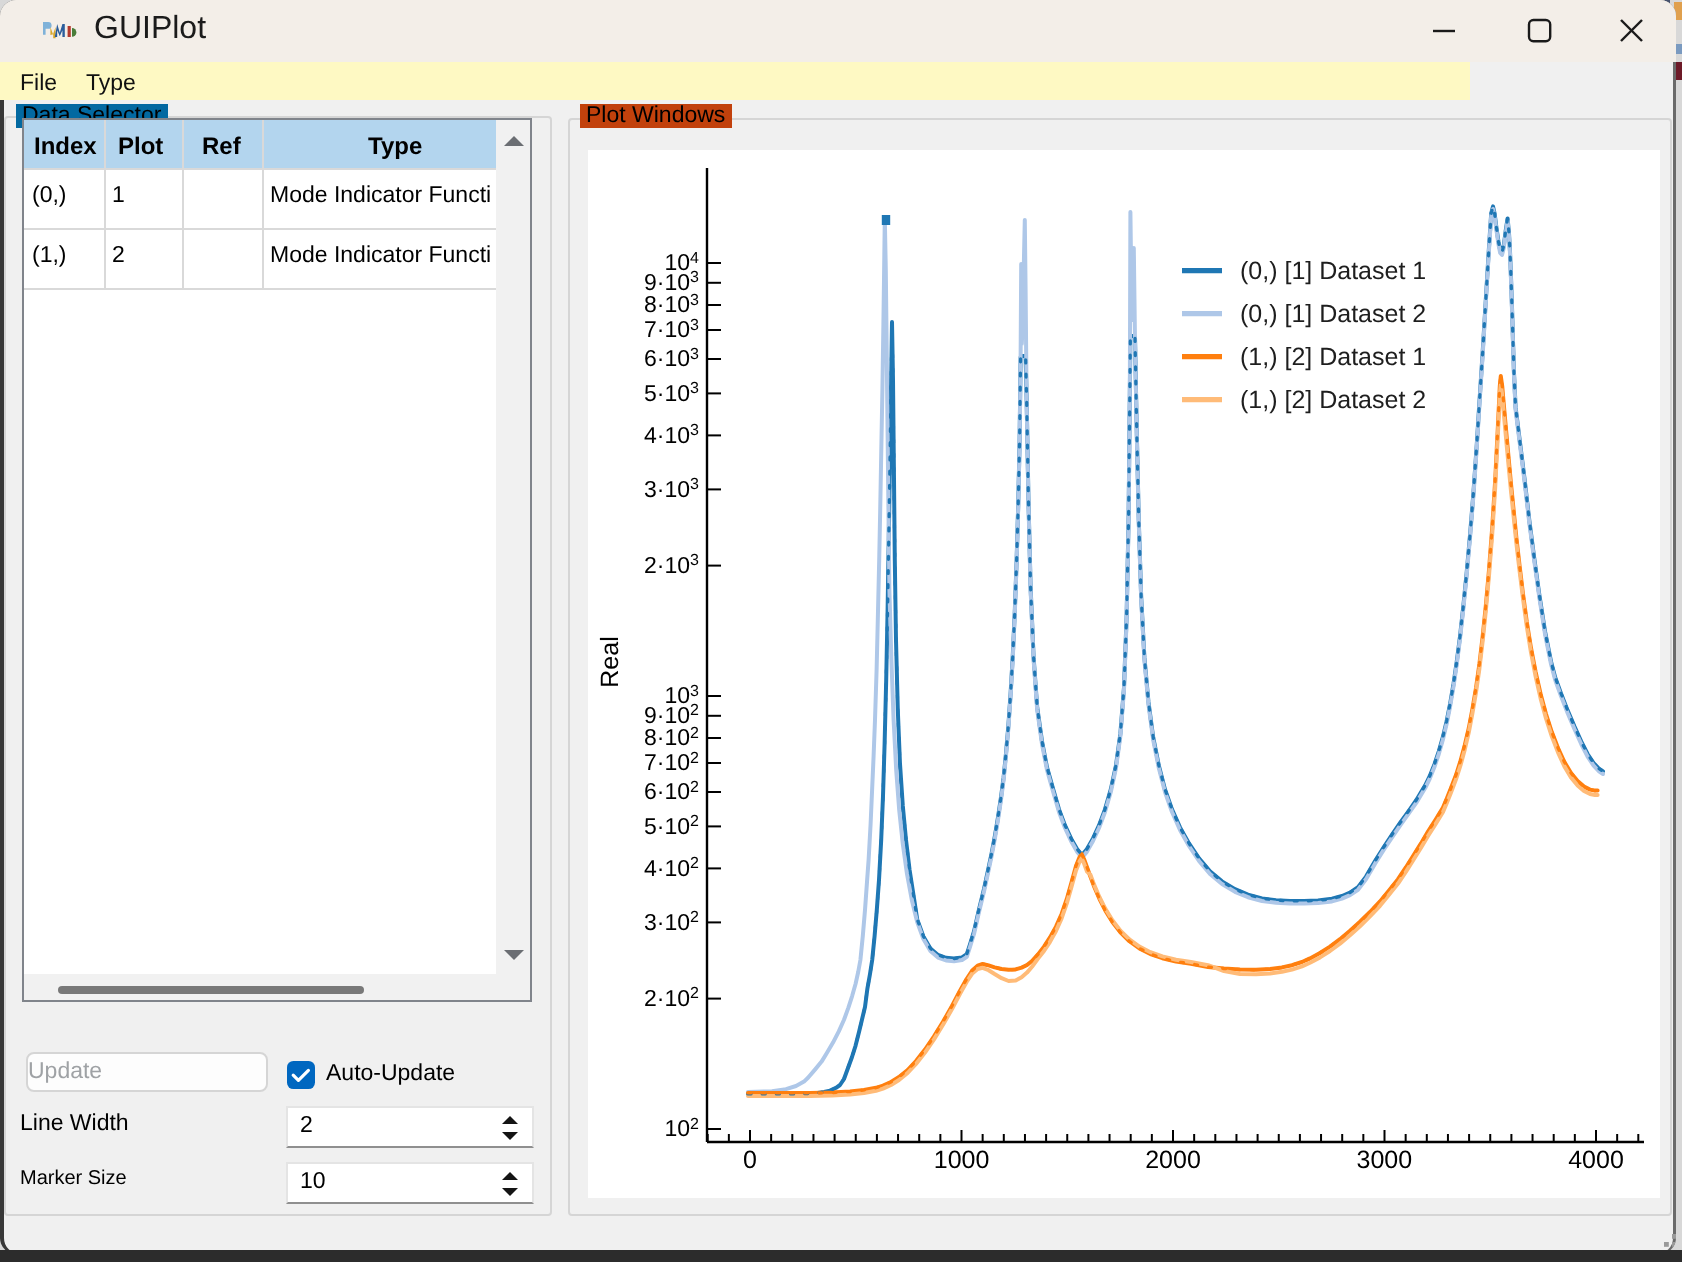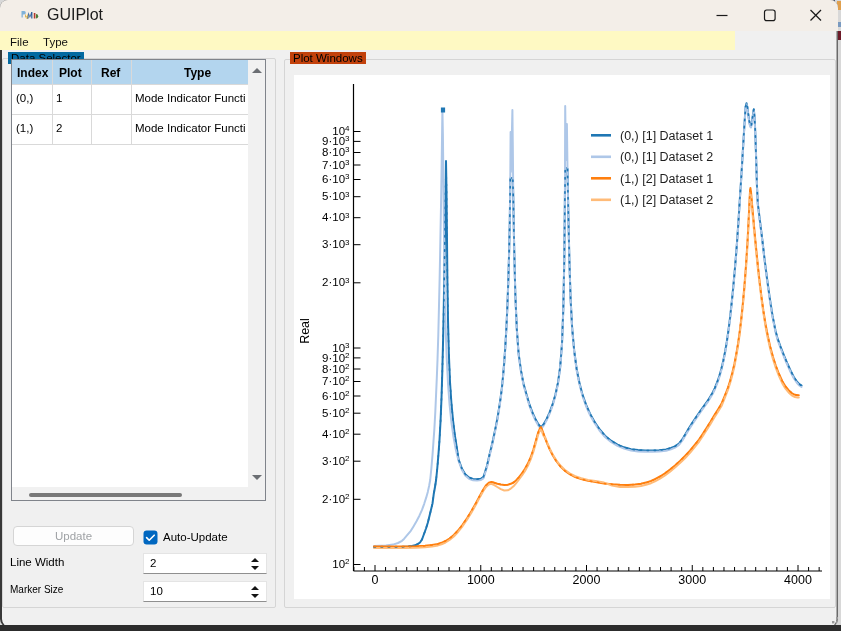--- a/index.html
+++ b/index.html
@@ -64,21 +64,21 @@
     </div>
 
     <div class="abs" style="left:236px;top:0;width:17px;height:427px;background:#f1f1f1"></div>
     <div class="abs" style="left:240px;top:8px;width:0;height:0;border-left:5px solid transparent;border-right:5px solid transparent;border-bottom:5px solid #6b6e73"></div>
     <div class="abs" style="left:240px;top:415px;width:0;height:0;border-left:5px solid transparent;border-right:5px solid transparent;border-top:5px solid #6b6e73"></div>
 
     <div class="abs" style="left:0;top:427px;width:253px;height:13px;background:#f1f1f1"></div>
     <div class="abs" style="left:17px;top:433px;width:153px;height:3.5px;background:#787878;border-radius:2px"></div>
   </div>
 
-  <div class="abs" style="left:13px;top:526px;width:121px;height:20px;background:#fdfdfd;border:1px solid #d5d5d5;border-radius:4px;font-size:11.5px;color:#9fa2a5;text-align:center;line-height:18px">Update</div>
+  <div class="abs" style="left:13px;top:526px;width:121px;height:20px;background:#fdfdfd;border:1px solid #d5d5d5;border-radius:4px;font-size:11.5px;color:#9fa2a5;text-align:left;line-height:18px">Update</div>
   <svg class="abs" style="left:143px;top:529.5px" width="15" height="15" viewBox="0 0 15 15">
     <rect x="0.5" y="0.5" width="14" height="14" rx="3.2" fill="#0067c0"></rect>
     <path d="M3.6 7.6 l2.6 2.6 l5 -5" fill="none" stroke="#fff" stroke-width="1.6" stroke-linecap="round" stroke-linejoin="round"></path>
   </svg>
   <div class="abs" style="left:163px;top:530.5px;font-size:11.5px;color:#000">Auto-Update</div>
 
   <div class="abs" style="left:10px;top:556px;font-size:11.5px;color:#000">Line Width</div>
   <div class="abs" style="left:143px;top:552.5px;width:124px;height:21px;background:#fff;border:1px solid #e4e4e4;border-bottom:1.6px solid #8f8f8f">
     <span class="abs" style="left:6px;top:3px;font-size:11.5px;color:#000">2</span>
     <span class="abs" style="left:107px;top:4.2px;width:0;height:0;border-left:4px solid transparent;border-right:4px solid transparent;border-bottom:4.4px solid #141414"></span>

